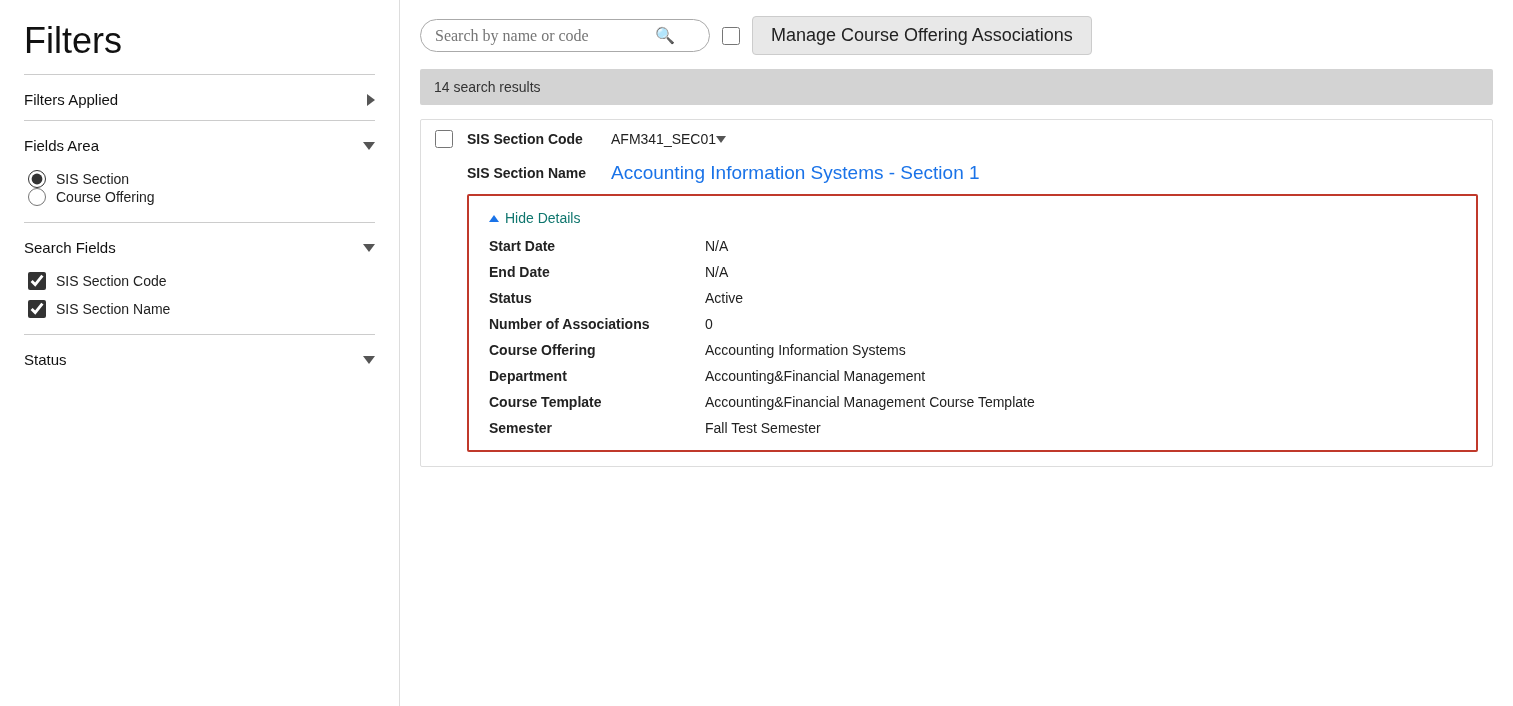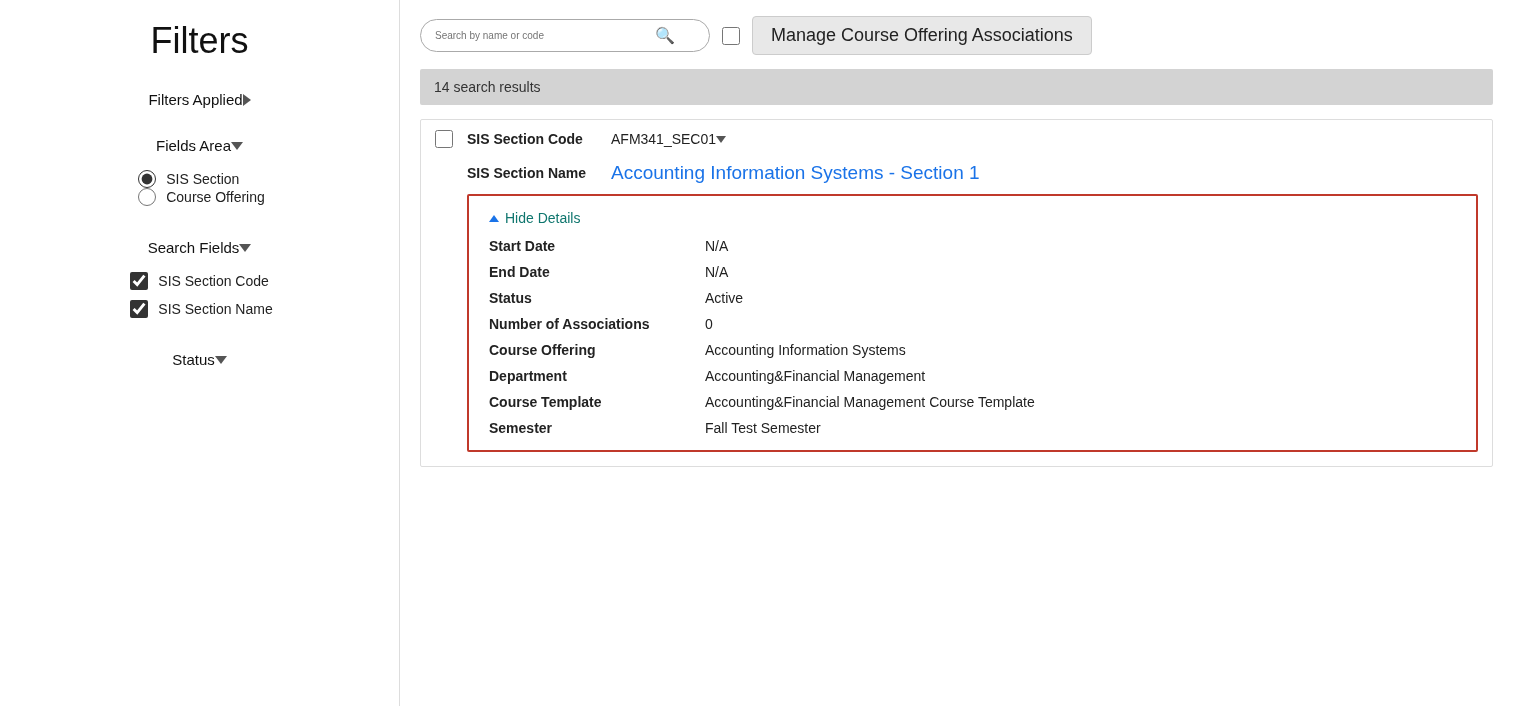--- a/index.html
+++ b/index.html
@@ -17,21 +17,20 @@
     
     .sidebar {
       width: 400px;
       min-width: 400px;
       border-right: 1px solid #ddd;
       padding: 20px 24px;
       display: flex;
       flex-direction: column;
       gap: 0;
       overflow-y: auto;
-      align-items: center;
     }
     .sidebar-title {
       font-size: 36px;
       font-weight: 400;
       color: #111;
       margin-bottom: 12px;
     }
     .sidebar-divider {
       border: none;
       border-top: 1px solid #ccc;
@@ -122,24 +121,25 @@
       align-items: center;
       border: 1.5px solid #aaa;
       border-radius: 20px;
       padding: 6px 14px;
       width: 290px;
       background: #fff;
     }
     .search-box input {
       border: none;
       outline: none;
-      font-size: 10px;
+      font-size: 16px;
       color: #aaa;
       width: 220px;
       background: transparent;
+      font-family: Liberation Serif, serif;
     }
     .search-icon-wrap {
       color: #555;
       font-size: 16px;
     }
     .select-all-checkbox {
       width: 18px;
       height: 18px;
       cursor: pointer;
     }

